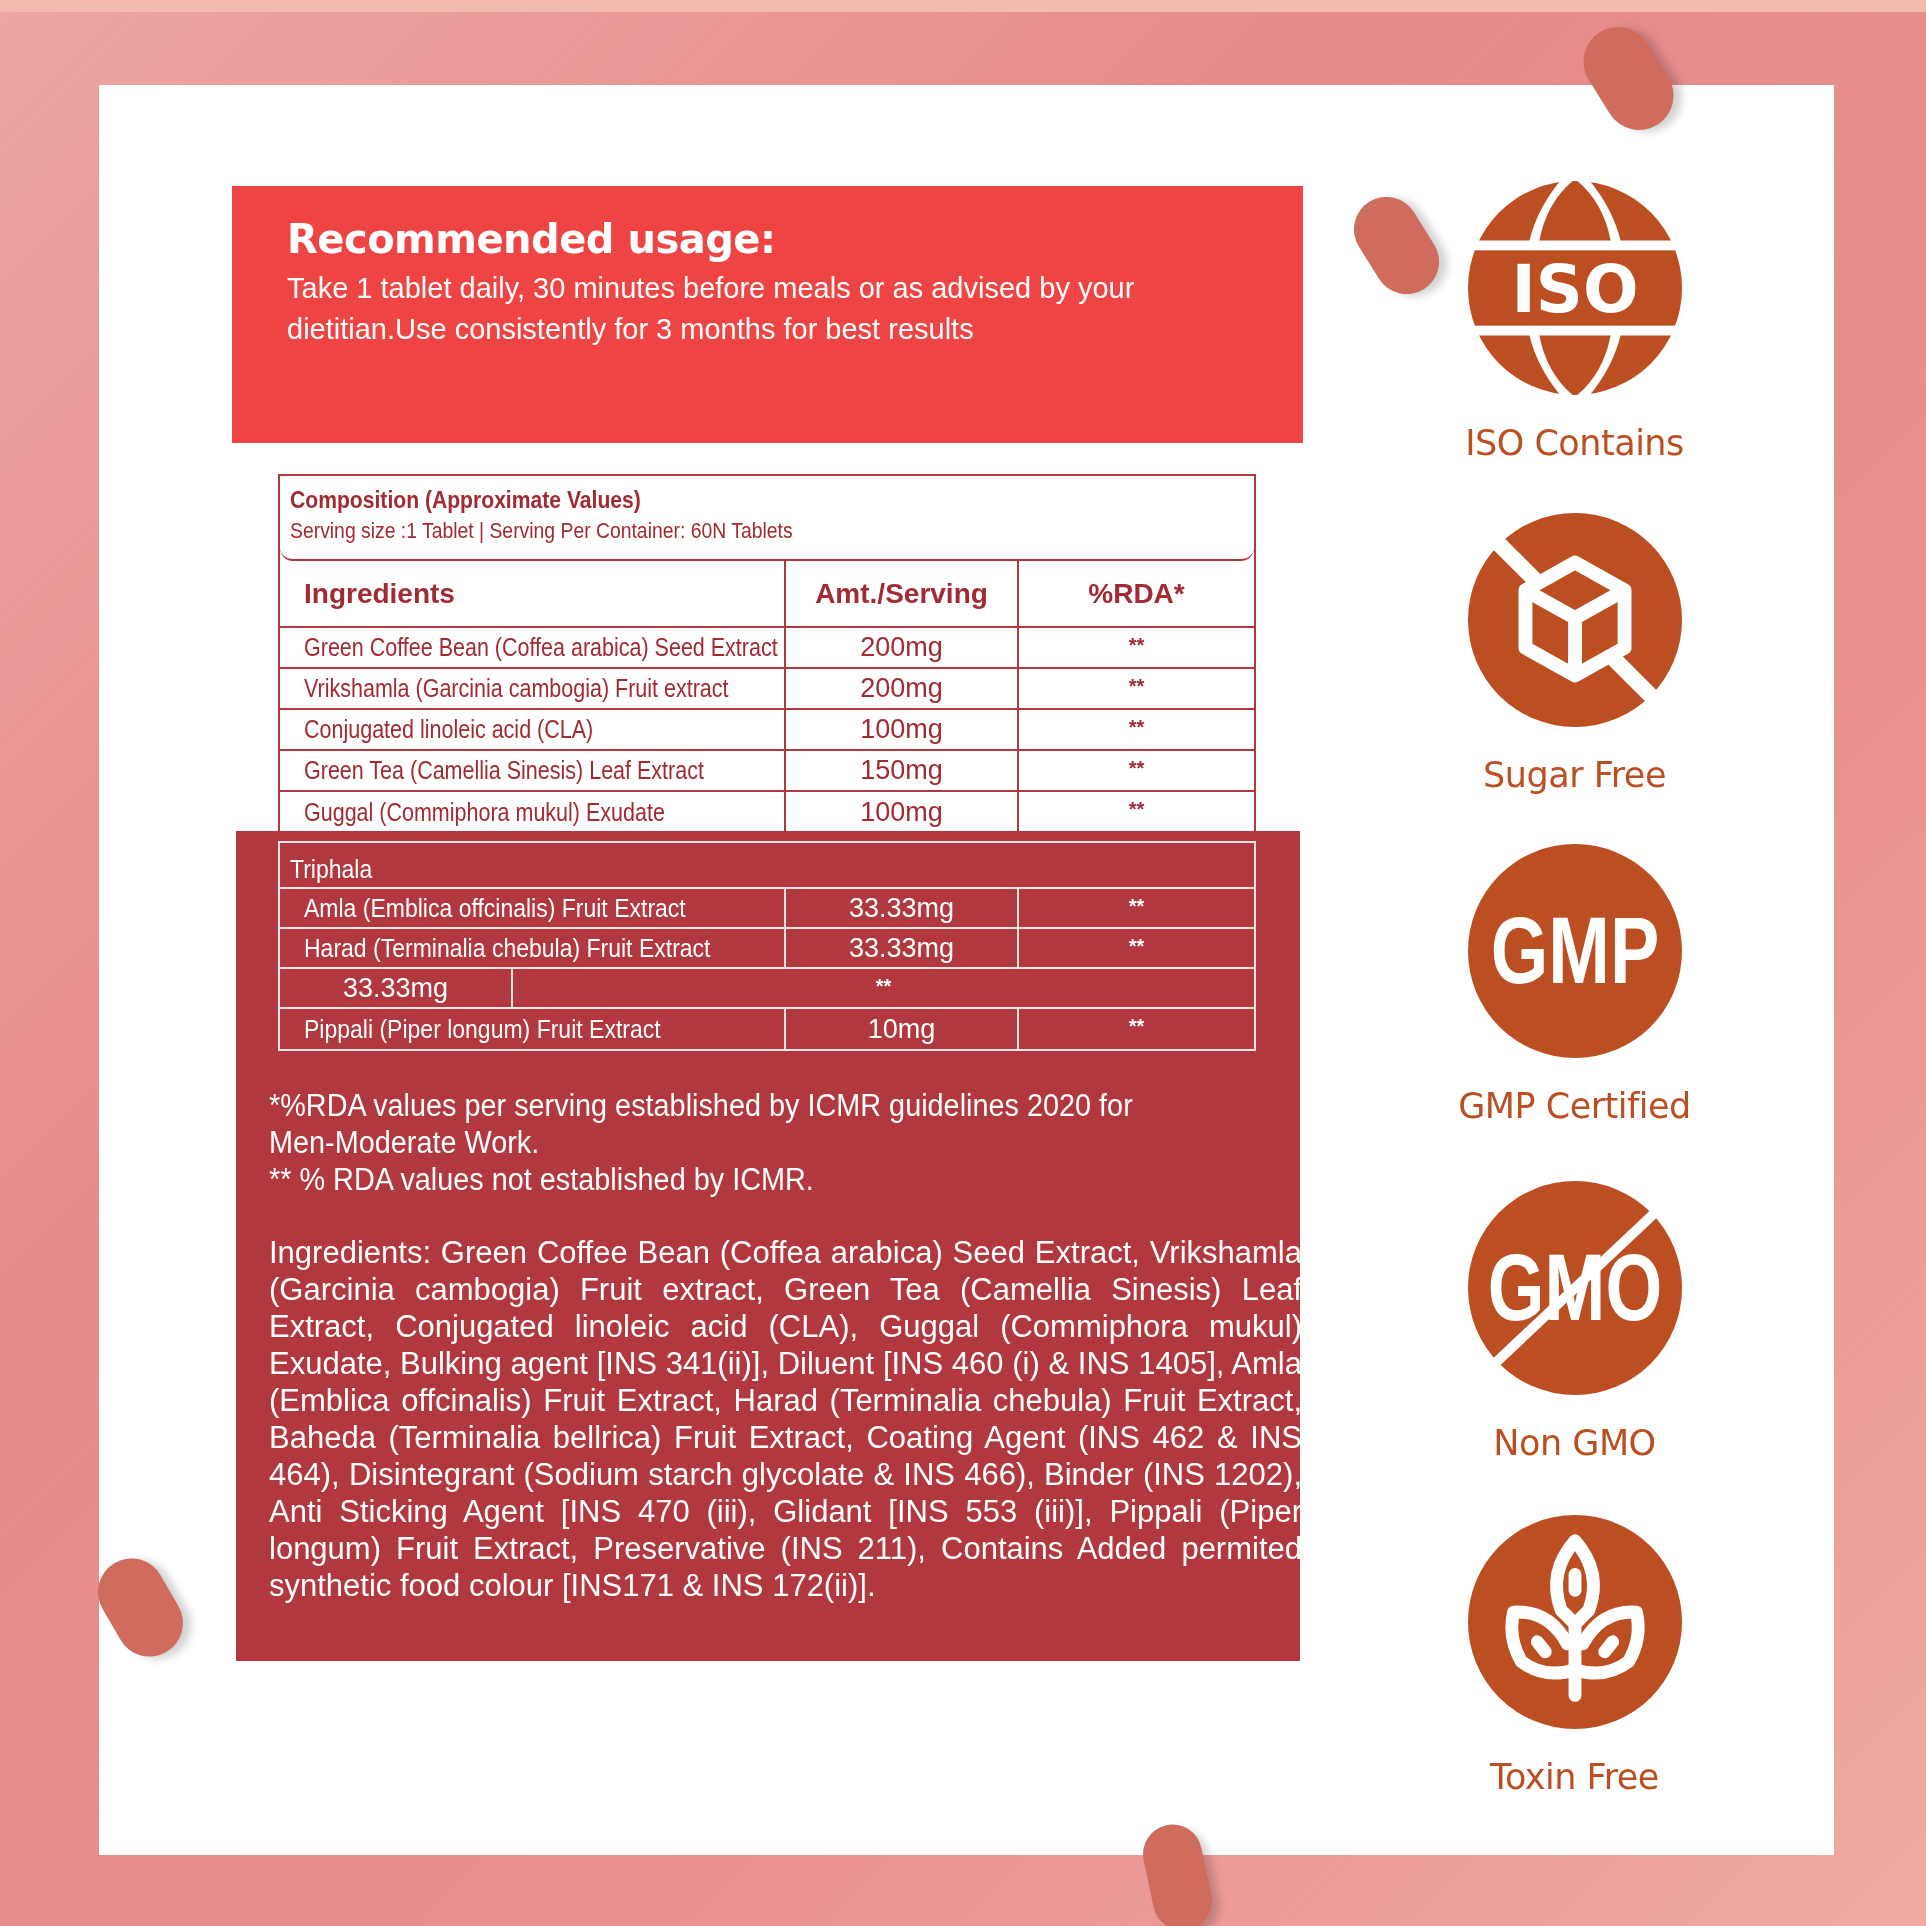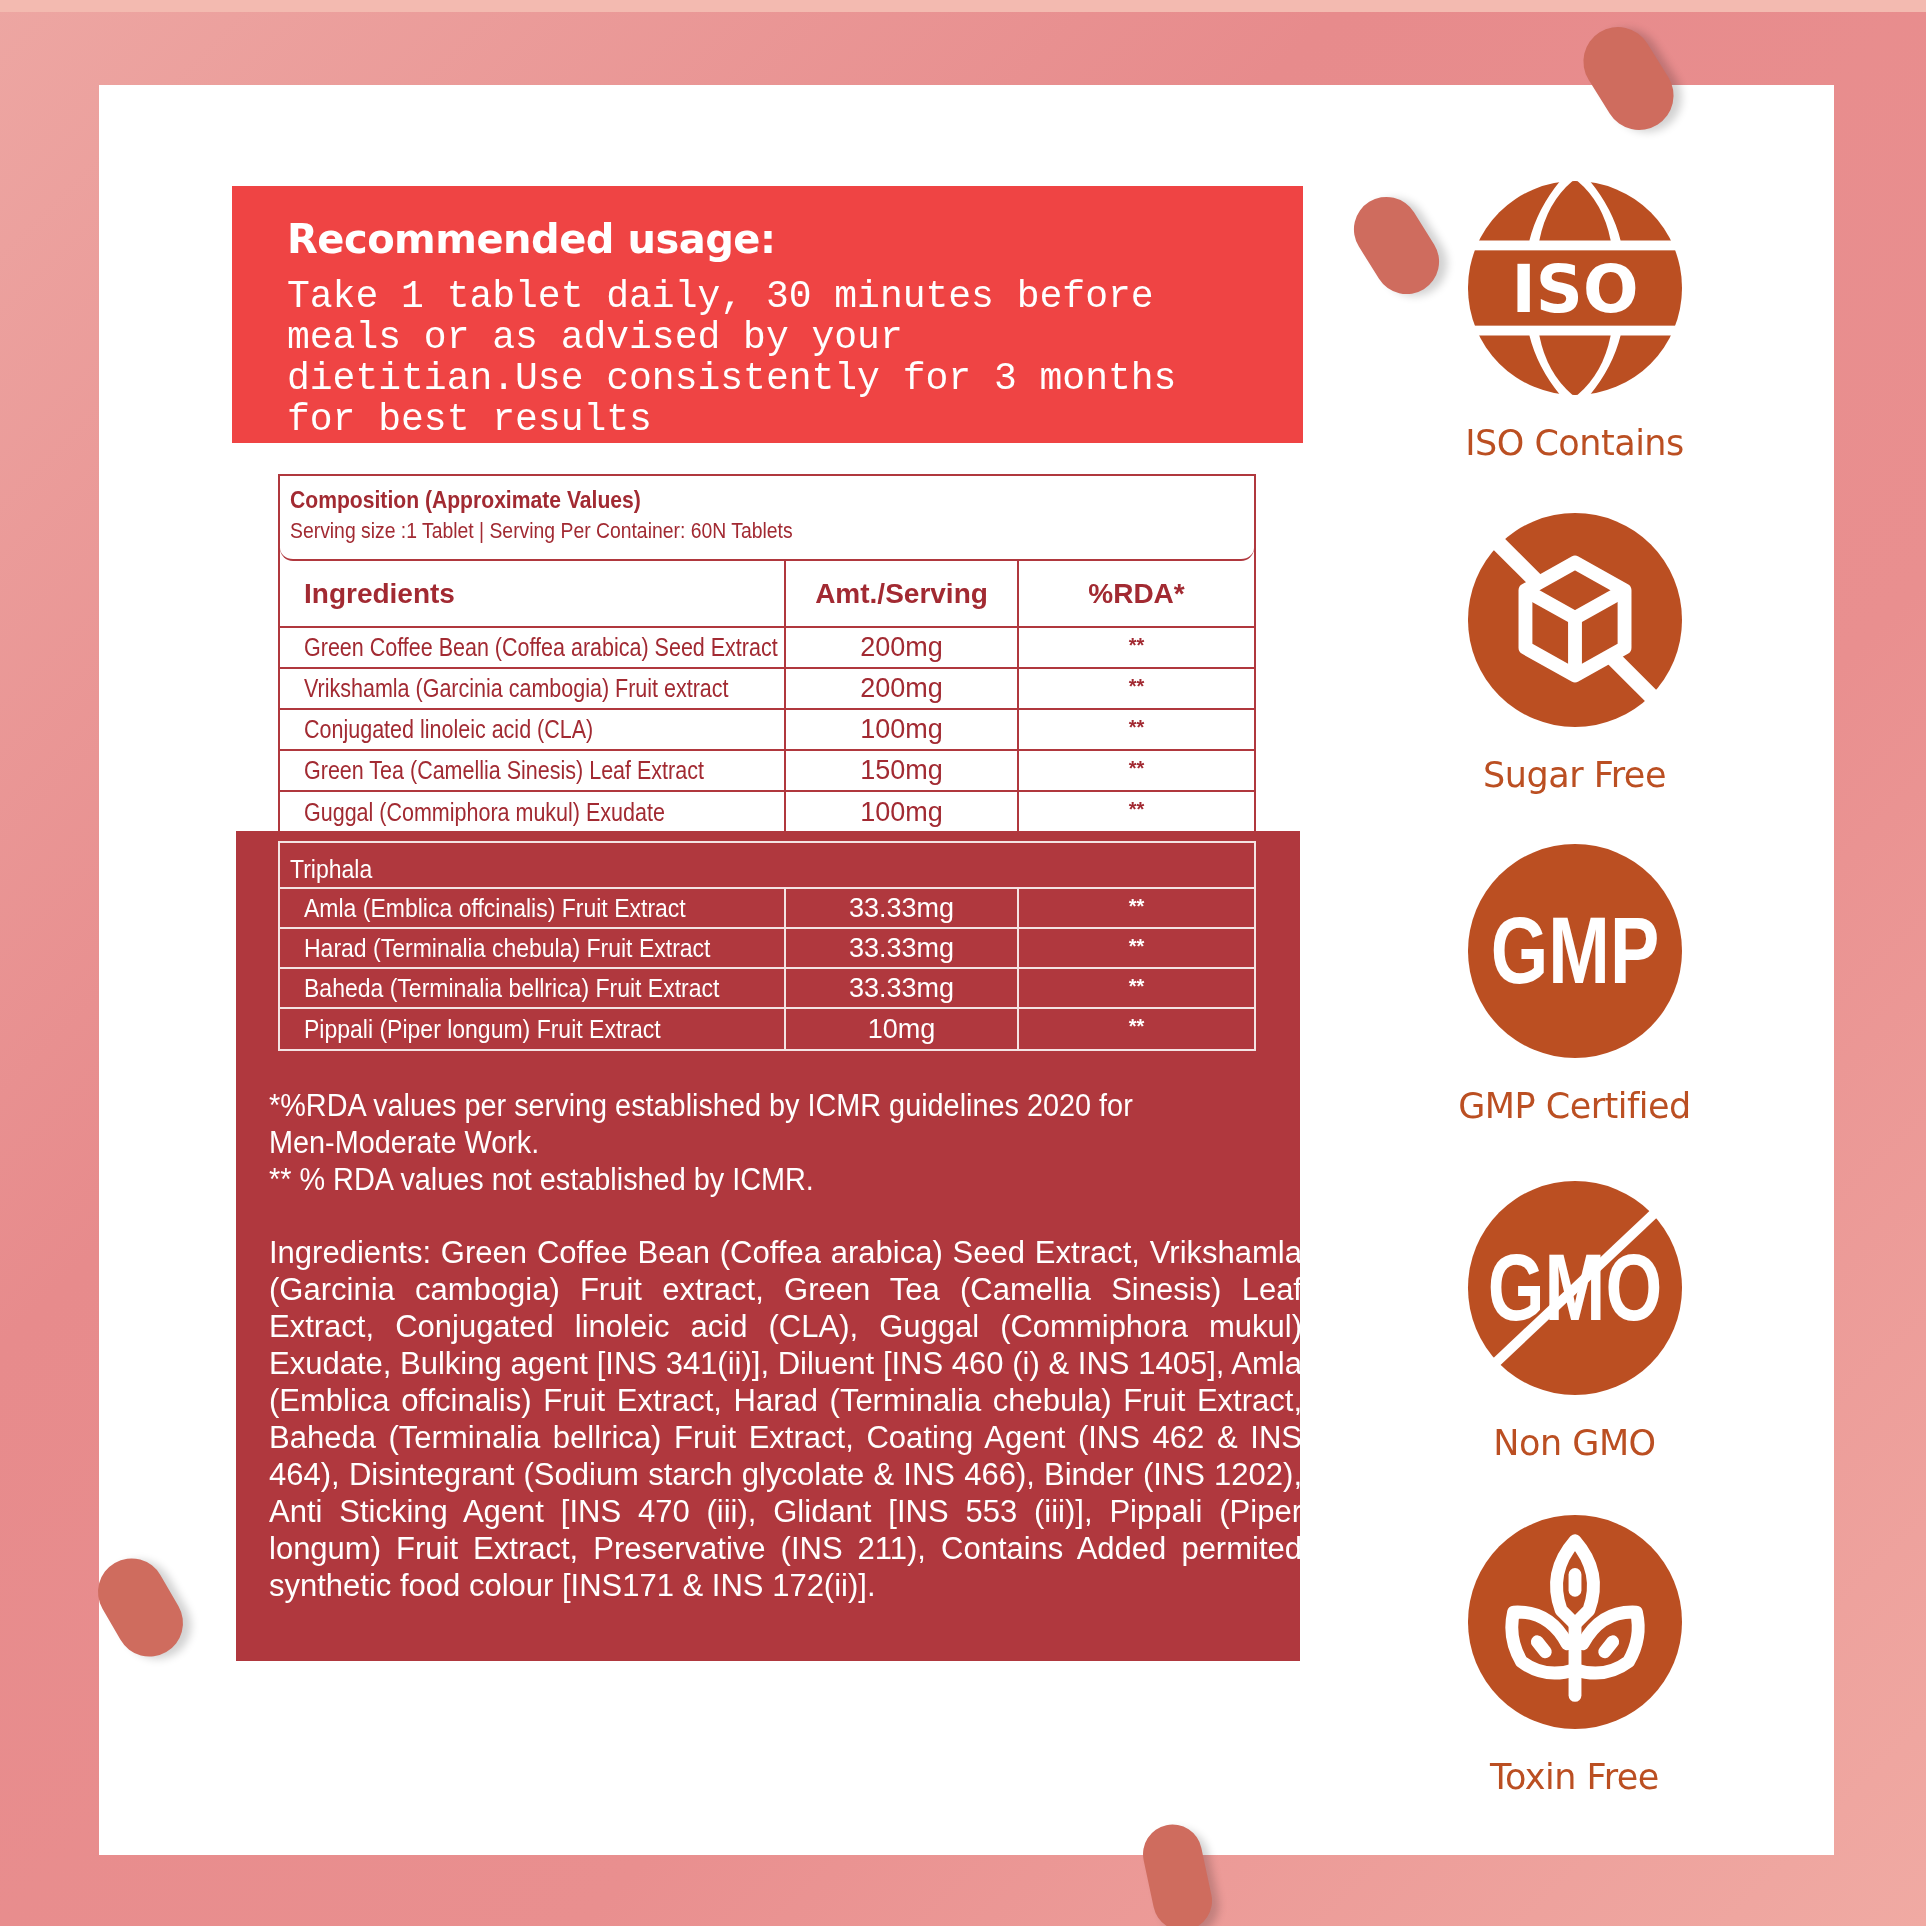--- a/index.html
+++ b/index.html
@@ -6,21 +6,21 @@
   body {
     width:1927px; height:1927px; position:relative; overflow:hidden;
     background: linear-gradient(135deg, #eda6a2 0%, #e78b8c 35%, #e98f8f 65%, #f0aaa3 100%);
     font-family: "Liberation Sans", sans-serif;
   }
   .top-strip { position:absolute; left:0; top:0; width:1927px; height:12px; background:#f3bab0; }
   .card { position:absolute; left:99px; top:85px; width:1735px; height:1770px; background:#ffffff; }
 
   .usage { position:absolute; left:232px; top:186px; width:1071px; height:257px; background:#ef4444; color:#fff; box-sizing:border-box; padding:30px 0 0 55px; }
   .usage h2 { margin:0; font-family:"DejaVu Sans", sans-serif; font-weight:bold; font-size:40px; letter-spacing:-0.5px; }
-  .usage p { margin:14px 0 0 0; font-family:Liberation Mono, monospace; font-size:38px; line-height:41px; width:891px; }
+  .usage p { margin:6px 0 0 0; font-family:Liberation Sans, sans-serif; font-size:29px; line-height:41px; width:891px; }
 
   .lower-bg { position:absolute; left:236px; top:831px; width:1064px; height:830px; background:#b0383e; }
 
   .comp { position:absolute; left:278px; top:474px; width:978px; border:2px solid #b0383e; box-sizing:border-box; color:#a22a32; font-family:"Liberation Sans", sans-serif; }
   .comp-head { height:85px; border-bottom:2px solid #b0383e; box-sizing:border-box; padding:10px 10px;border-radius:13px; }
   .comp-title { font-size:24px; font-weight:bold; transform:scaleX(0.88); transform-origin:left; white-space:nowrap; }
   .comp-sub { font-size:22px; margin-top:4px; transform:scaleX(0.88); transform-origin:left; white-space:nowrap; }
   .row { display:flex; border-bottom:2px solid #b0383e; box-sizing:border-box; }
   .row:last-child { border-bottom:none; }
   .c1 { width:506px; border-right:2px solid #b0383e; box-sizing:border-box; padding-left:24px; display:flex; align-items:center; }
@@ -128,23 +128,20 @@
     <div class="c3">**</div>
   </div>
   <div class="row drow">
     <div class="c1">
         <span>Harad (Terminalia chebula) Fruit Extract</span>
       </div>
     <div class="c2">33.33mg</div>
     <div class="c3">**</div>
   </div>
   <div class="row drow">
-    <div class="c1">
-        <span>Baheda (Terminalia bellrica) Fruit Extract</span>
-      </div>
     <div class="c2">33.33mg</div>
     <div class="c3">**</div>
   </div>
   <div class="row drow">
     <div class="c1">
         <span>Pippali (Piper longum) Fruit Extract</span>
       </div>
     <div class="c2">10mg</div>
     <div class="c3">**</div>
   </div>

